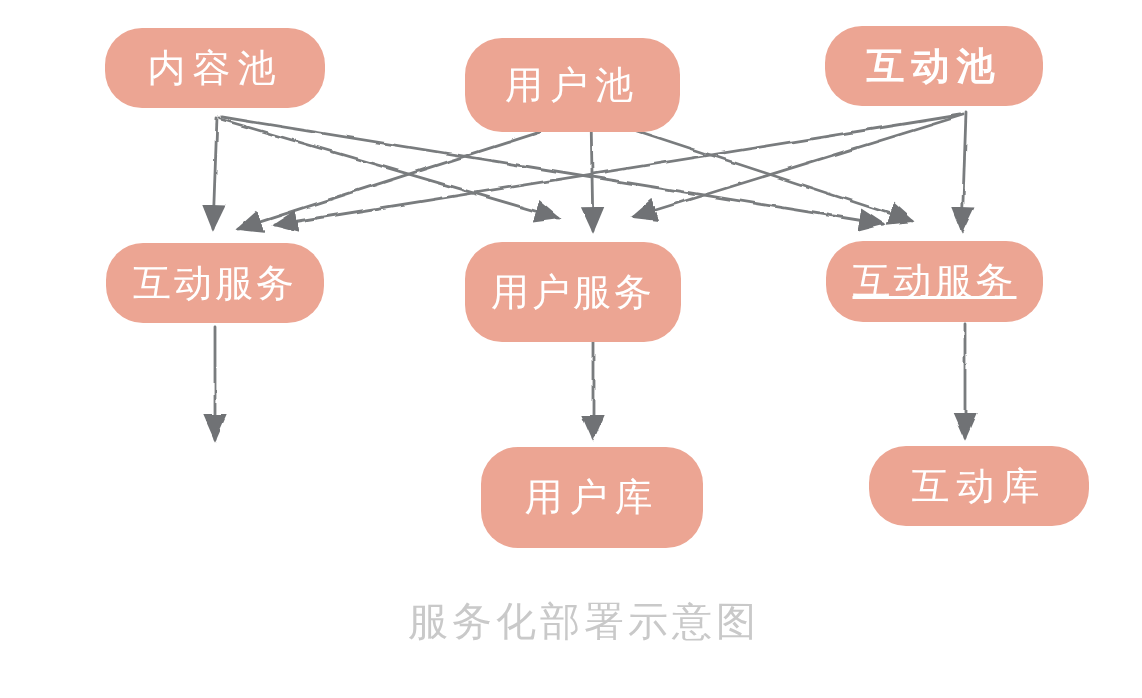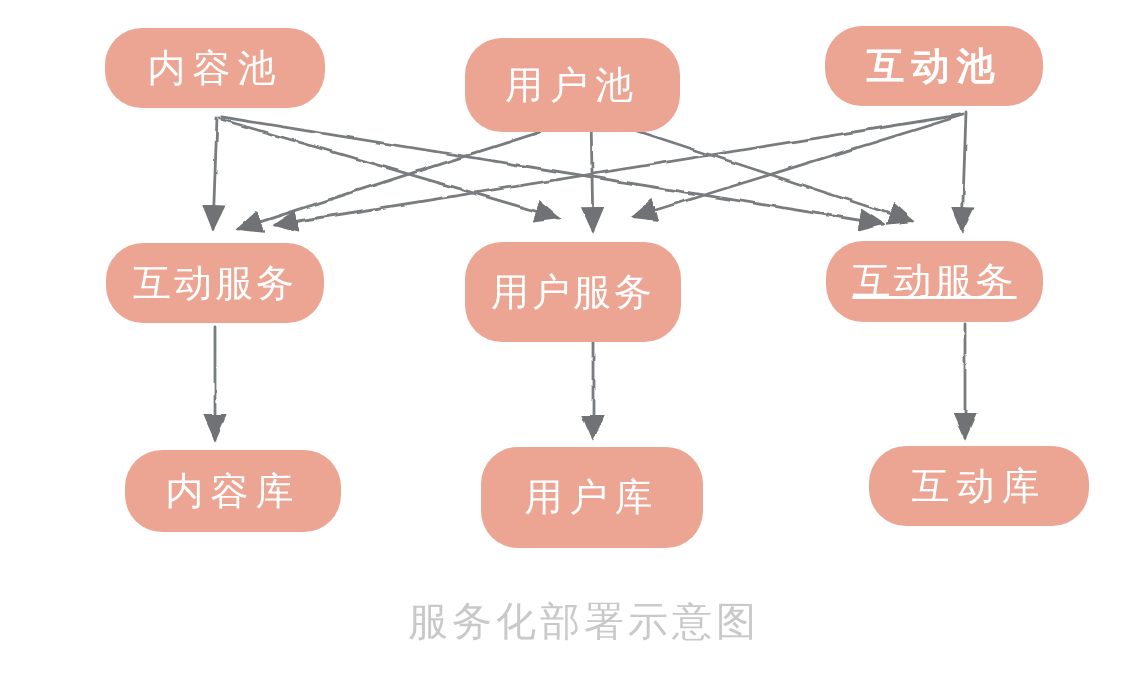--- a/index.html
+++ b/index.html
@@ -103,19 +103,18 @@
   </svg>
 
   <div class="node chars3 n-content-pool">内容池</div>
   <div class="node chars3 n-user-pool">用户池</div>
   <div class="node chars3 n-interaction-pool">互动池</div>
 
   <div class="node n-content-service">互动服务</div>
   <div class="node n-user-service">用户服务</div>
   <div class="node n-interaction-service">互动服务</div>
 
-  <div class="node chars3 n-content-db">内容库</div>
   <div class="node chars3 n-user-db">用户库</div>
   <div class="node chars3 n-interaction-db">互动库</div>
 
   <div class="caption">服务化部署示意图</div>
 
 </div>
 
 </body></html>

